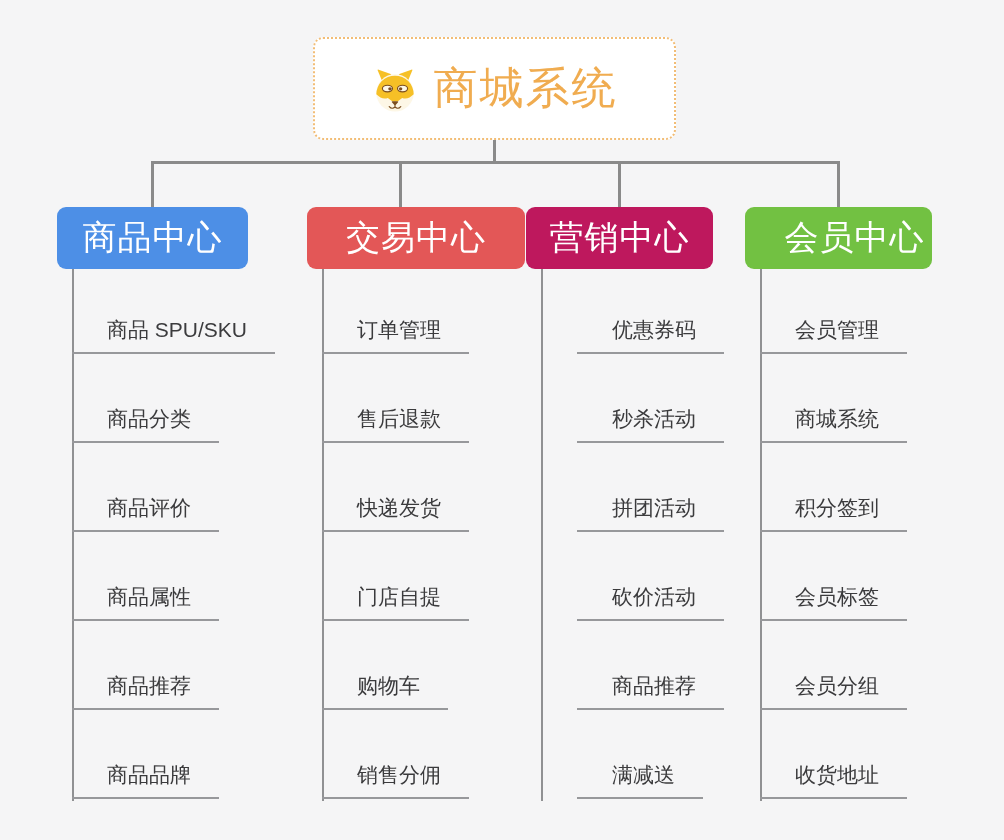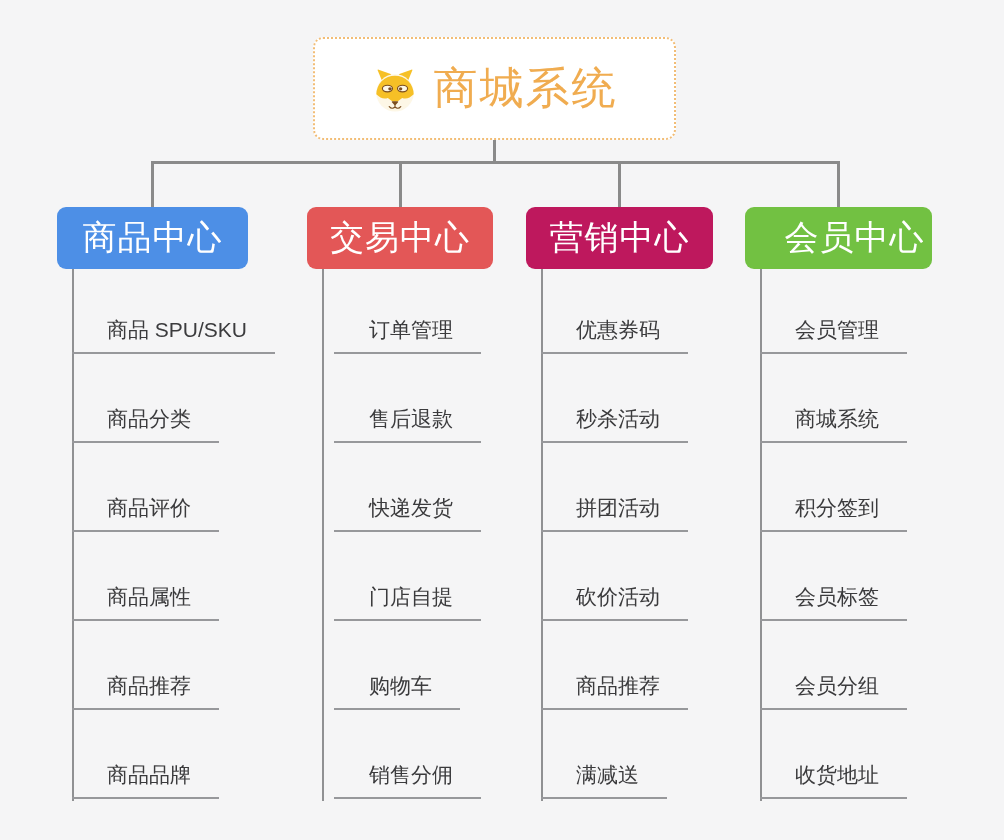--- a/index.html
+++ b/index.html
@@ -116,23 +116,23 @@
           <span class="leaf-node">商品推荐</span>
         </div>
         <div class="item-slot">
           <span class="leaf-node">商品品牌</span>
         </div>
       </div>
     </div>
 
     <div class="branch-group">
       <div class="line" style="left: 399px; top: 161px; width: 3px; height: 46px;"></div>
-      <div class="branch-header" style="left: 307px; width: 186px; background: rgb(227, 87, 87); border-radius: 9px;">交易中心</div>
+      <div class="branch-header" style="left: 307px; width: 218px; background: rgb(227, 87, 87); border-radius: 9px;">交易中心</div>
       <div class="line thin" style="left: 322px; top: 269px; width: 2px; height: 532px;"></div>
-      <div class="items-col" style="left: 334px;">
+      <div class="items-col" style="left: 322px;">
         <div class="item-slot first">
           <span class="leaf-node">订单管理</span>
         </div>
         <div class="item-slot">
           <span class="leaf-node">售后退款</span>
         </div>
         <div class="item-slot">
           <span class="leaf-node">快递发货</span>
         </div>
         <div class="item-slot">
@@ -144,21 +144,21 @@
         <div class="item-slot">
           <span class="leaf-node">销售分佣</span>
         </div>
       </div>
     </div>
 
     <div class="branch-group">
       <div class="line" style="left: 618px; top: 161px; width: 3px; height: 46px;"></div>
       <div class="branch-header" style="left: 526px; width: 187px; background: #be185d;">营销中心</div>
       <div class="line thin" style="left: 541px; top: 269px; width: 2px; height: 532px;"></div>
-      <div class="items-col" style="left: 541px;">
+      <div class="items-col" style="left: 541px; padding-left: 36px;">
         <div class="item-slot first">
           <span class="leaf-node">优惠券码</span>
         </div>
         <div class="item-slot">
           <span class="leaf-node">秒杀活动</span>
         </div>
         <div class="item-slot">
           <span class="leaf-node">拼团活动</span>
         </div>
         <div class="item-slot">

